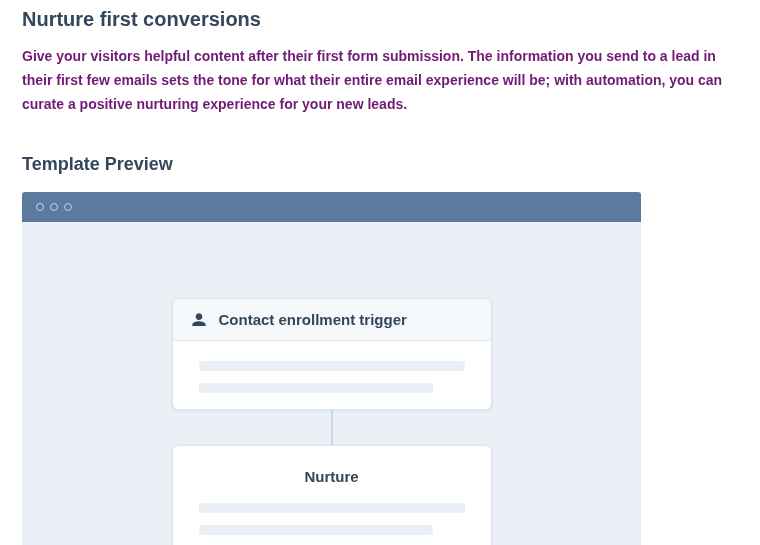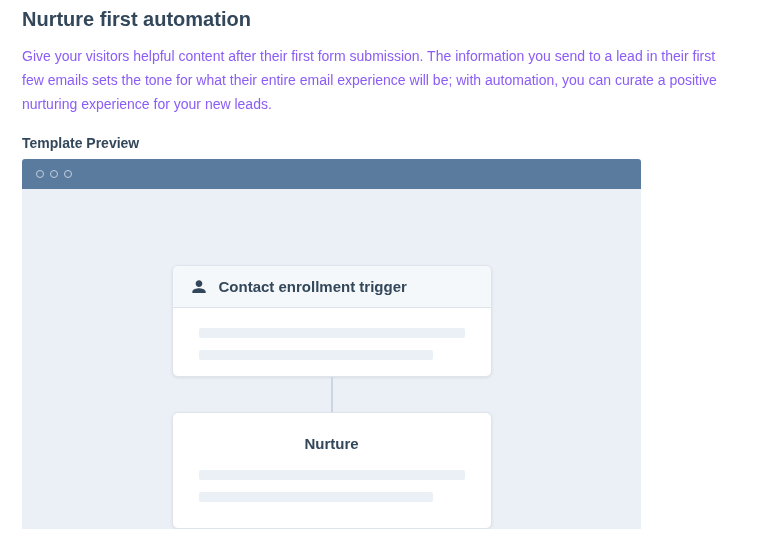--- a/index.html
+++ b/index.html
@@ -20,28 +20,29 @@
     }
     .page-title {
       font-size: 20px;
       font-weight: 600;
       color: #33475b;
       margin-bottom: 14px;
     }
     .description {
       font-size: 14px;
       line-height: 1.7;
-      color: #8b5cf6;
-      margin-bottom: 19px;
+      color: #701a75;
+      margin-bottom: 38px;
+      font-weight: bold;
     }
     .preview-title {
-      font-size: 14px;
+      font-size: 18px;
       font-weight: 600;
       color: #33475b;
-      margin-bottom: 8px;
+      margin-bottom: 17px;
     }
     .browser-frame {
       background: #5a7a9e;
       border-radius: 3px 3px 0 0;
       width: 619px;
       height: 30px;
       padding: 9px 14px;
       display: flex;
       align-items: center;
       gap: 6px;
@@ -123,21 +124,21 @@
       width: 16px;
       height: 16px;
       display: block;
       fill: #33475b;
     }
   </style>
 </head>
 <body>
 
 <div class="container">
-  <h1 class="page-title">Nurture first automation</h1>
+  <h1 class="page-title">Nurture first conversions</h1>
   <p class="description">Give your visitors helpful content after their first form submission. The information you send to a lead in their first few emails sets the tone for what their entire email experience will be; with automation, you can curate a positive nurturing experience for your new leads.</p>
 
   <h2 class="preview-title">Template Preview</h2>
 
   <div class="browser-frame">
     <span class="browser-dot"></span>
     <span class="browser-dot"></span>
     <span class="browser-dot"></span>
   </div>
 

